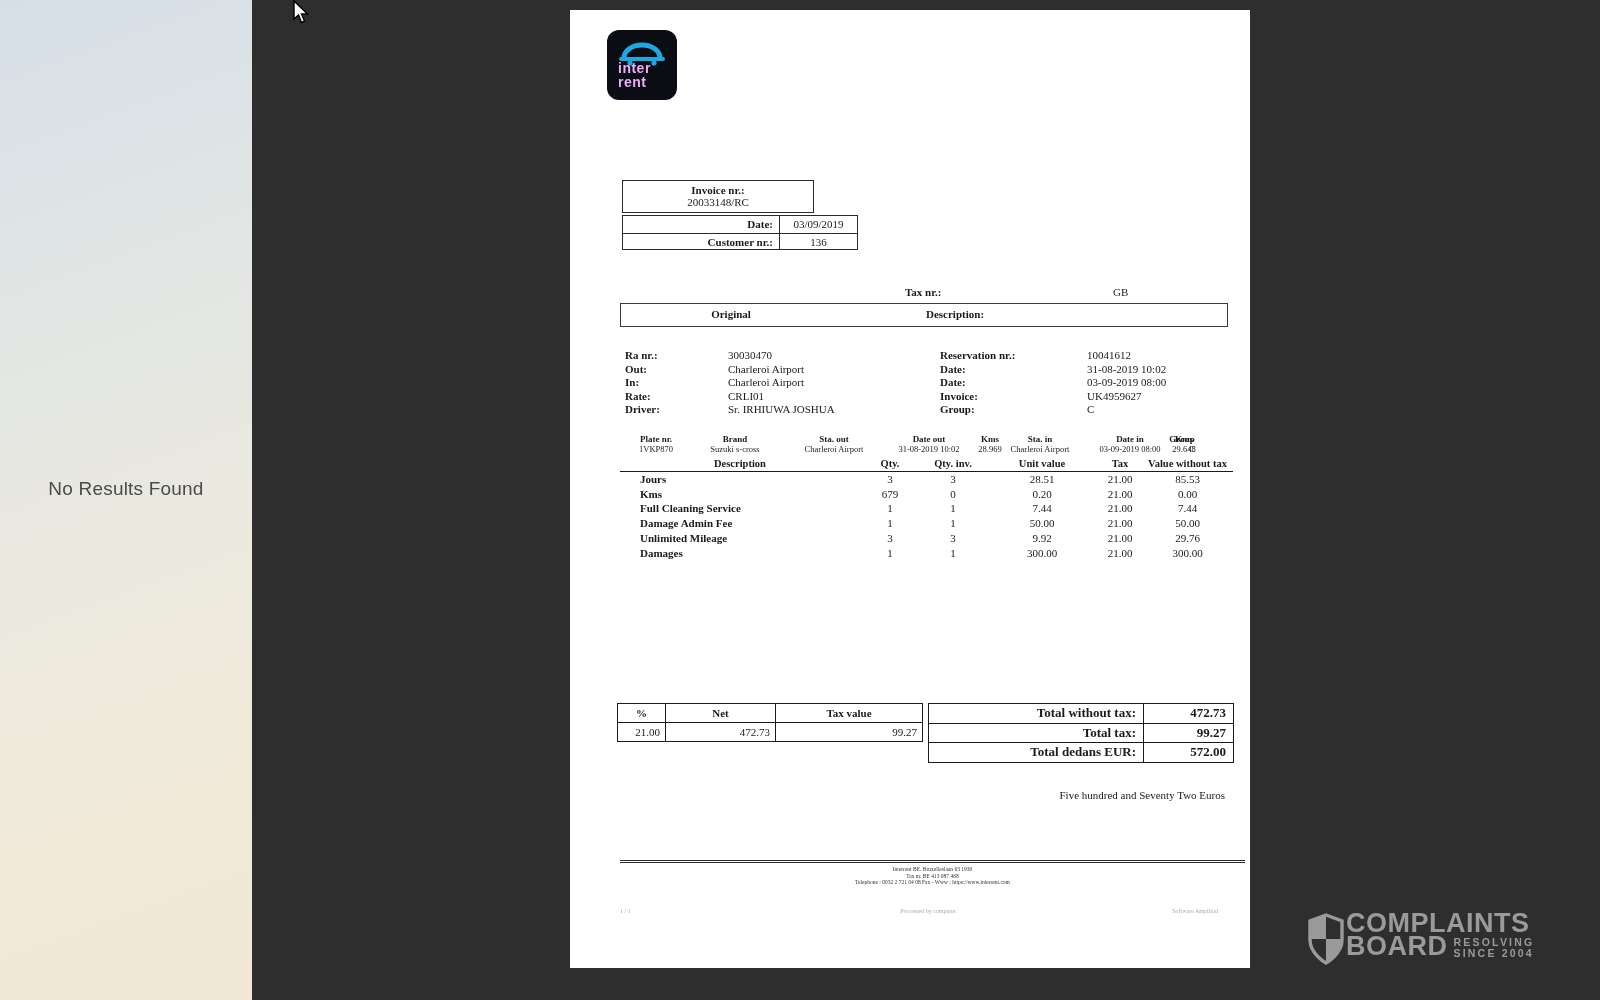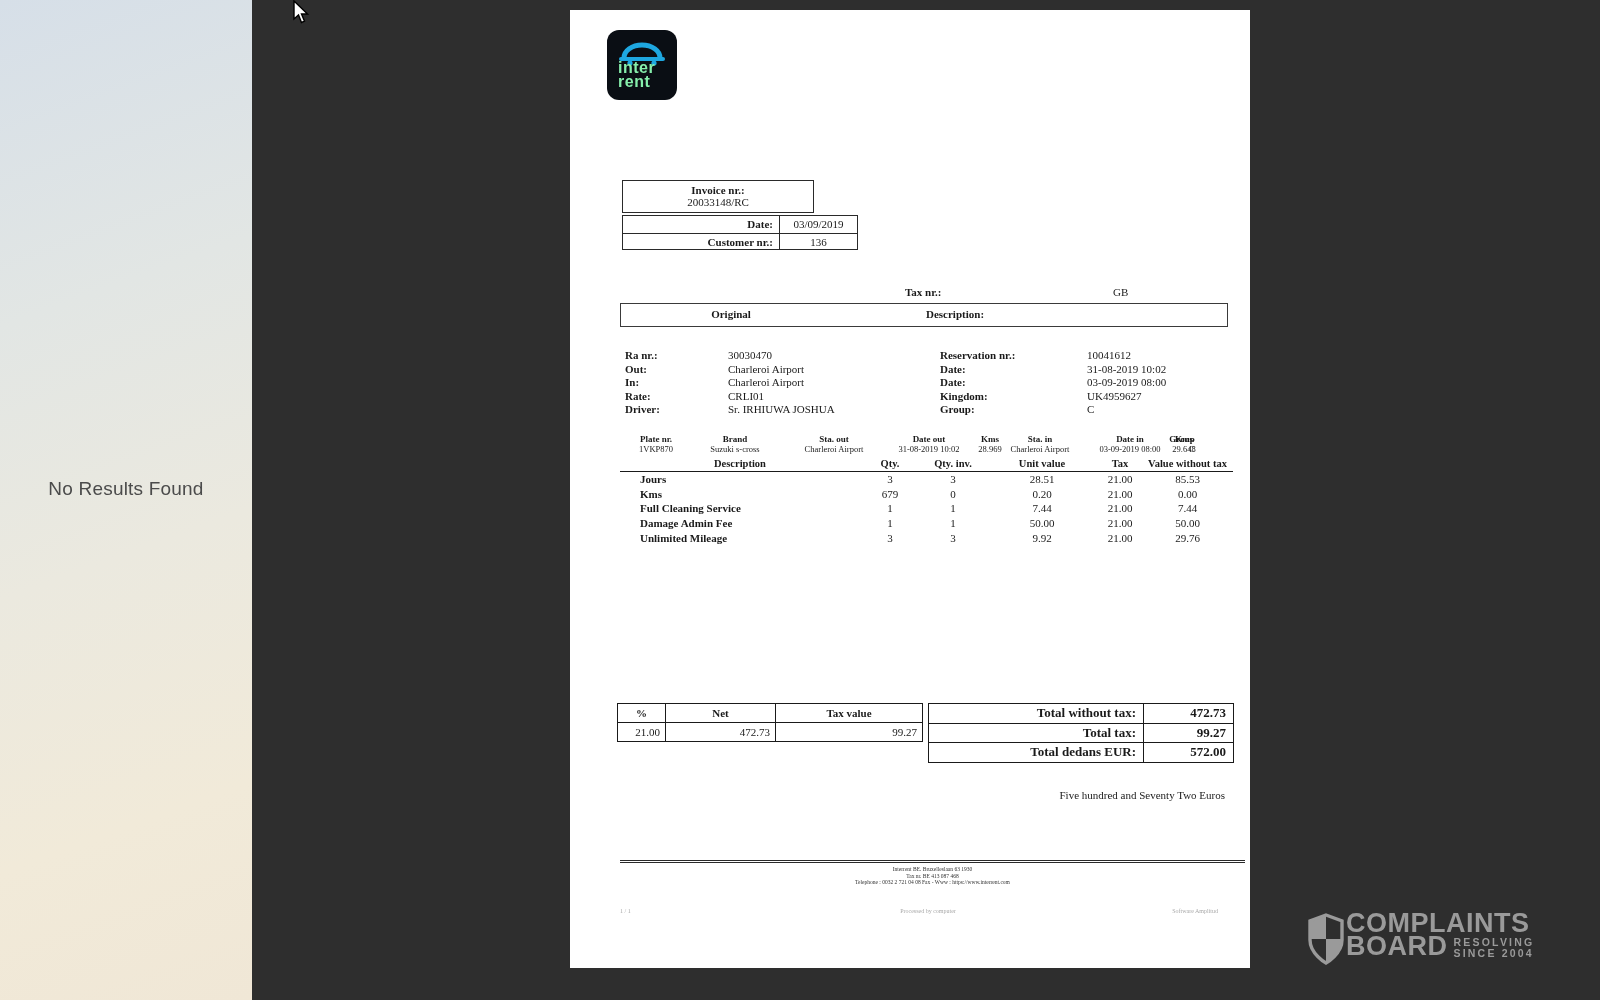--- a/index.html
+++ b/index.html
@@ -14,22 +14,22 @@
 
   
   .page { position:absolute; left:570px; top:10px; width:680px; height:958px; background:#ffffff;
     font-family:"Liberation Serif","DejaVu Serif",serif; color:#1a1a1a; }
   .abs { position:absolute; }
   .b { font-weight:bold; }
   .ctr { transform:translateX(-50%); text-align:center; white-space:nowrap; }
 
   .logo { left:37px; top:20px; width:70px; height:70px; background:#0a0e14; border-radius:12px; }
   .logo svg { position:absolute; left:9px; top:6px; }
-  .logo-text { position:absolute; left:11px; top:31px; color:#86efac; font-family:"Liberation Sans",sans-serif;
-    font-weight:bold; font-size:16px; line-height:14px; letter-spacing:.5px; }
+  .logo-text { position:absolute; left:11px; top:31px; color:#f0abfc; font-family:"Liberation Sans",sans-serif;
+    font-weight:bold; font-size:14px; line-height:14px; letter-spacing:.5px; }
 
   .inv-box { left:52px; top:170px; width:192px; height:33px; border:1px solid #2a2a2a; text-align:center; font-size:11px; }
   .inv-box .l1 { margin-top:3px; }
   .dc-box { left:52px; top:205px; width:236px; height:35px; border:1px solid #2a2a2a; font-size:11px; }
   .dc-row { display:flex; height:17px; line-height:16px; }
   .dc-row + .dc-row { border-top:1px solid #2a2a2a; }
   .dc-label { width:157px; text-align:right; padding-right:6px; border-right:1px solid #2a2a2a; }
   .dc-value { flex:1; text-align:center; }
 
   .cust-box { left:335px; top:168px; width:323px; height:102px; border:1px solid #8a8a8a; font-size:11px; }
@@ -135,21 +135,21 @@
       <div class="detail-row"><span class="dl">Out:</span><span>Charleroi Airport</span></div>
       <div class="detail-row"><span class="dl">In:</span><span>Charleroi Airport</span></div>
       <div class="detail-row"><span class="dl">Rate:</span><span>CRLI01</span></div>
       <div class="detail-row"><span class="dl">Driver:</span><span>Sr. IRHIUWA  JOSHUA</span></div>
     </div>
 
     <div class="abs right-block">
       <div class="detail-row"><span class="dl">Reservation nr.:</span><span>10041612</span></div>
       <div class="detail-row"><span class="dl">Date:</span><span>31-08-2019  10:02</span></div>
       <div class="detail-row"><span class="dl">Date:</span><span>03-09-2019  08:00</span></div>
-      <div class="detail-row"><span class="dl">Kingdom:</span><span>UK4959627</span></div>
+      <div class="detail-row"><span class="dl">Invoice:</span><span>UK4959627</span></div>
       <div class="detail-row"><span class="dl">Group:</span><span>C</span></div>
     </div>
 
     <div class="abs ctr veh" style="left:86px;">
         <div class="hd">Plate nr.</div>
         <div>1VKP870</div>
       </div>
     <div class="abs ctr veh" style="left:165px;">
         <div class="hd">Brand</div>
         <div>Suzuki   s-cross</div>
@@ -235,20 +235,28 @@
             <td class="num">21.00</td>
             <td class="num">50.00</td>
           </tr>
         <tr>
             <td class="desc">Unlimited Mileage</td>
             <td class="num">3</td>
             <td class="num">3</td>
             <td class="num">9.92</td>
             <td class="num">21.00</td>
             <td class="num">29.76</td>
+          </tr>
+        <tr>
+            <td class="desc">Damages</td>
+            <td class="num">1</td>
+            <td class="num">1</td>
+            <td class="num">300.00</td>
+            <td class="num">21.00</td>
+            <td class="num">300.00</td>
           </tr>
       </tbody>
     </table>
 
     <table class="abs taxtbl">
       <colgroup>
           <col style="width:48px">
           <col style="width:110px">
           <col style="width:147px">
         </colgroup>

